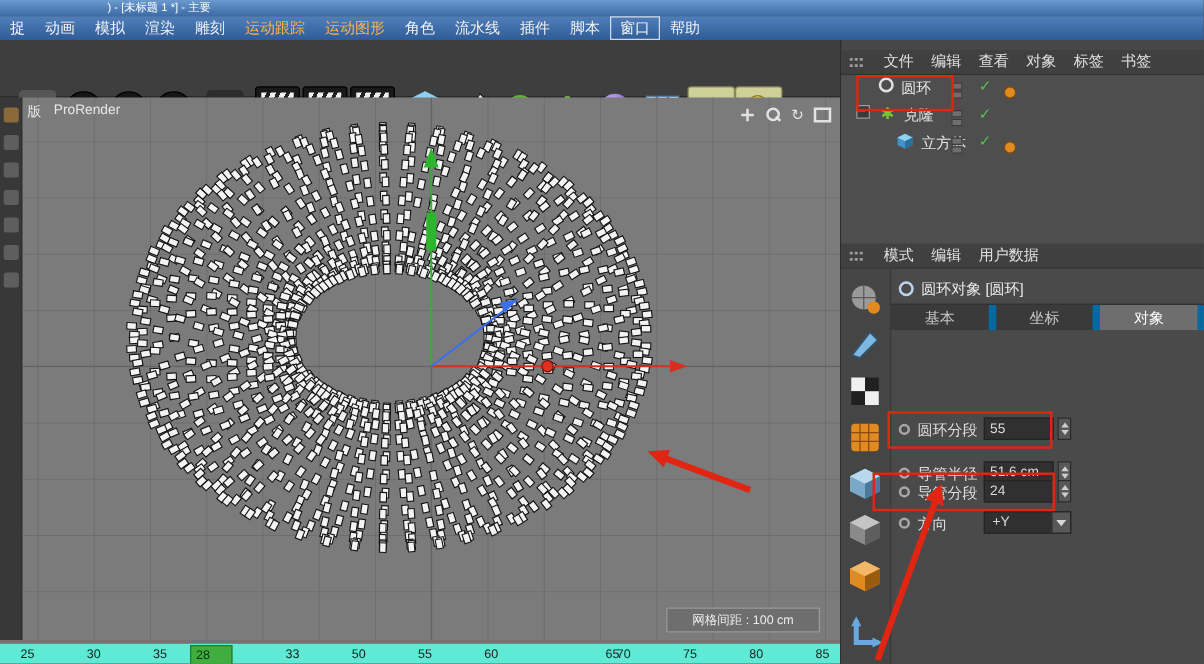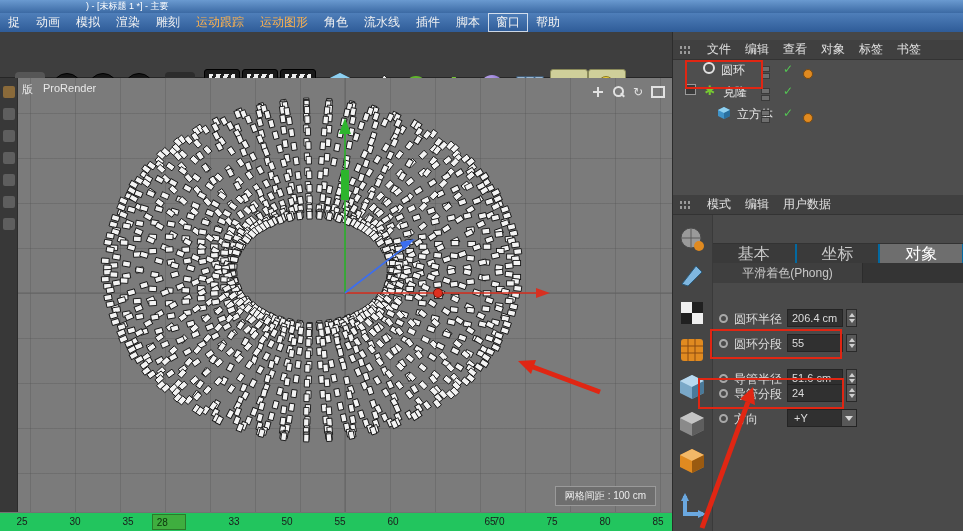--- a/index.html
+++ b/index.html
@@ -58,24 +58,24 @@
   .vp-menu span{cursor:default;}
   .vp-nav{position:absolute;right:6px;top:6px;display:flex;gap:4px;z-index:5;}
   .vni{width:16px;height:16px;color:#e2e2e2;font-size:12px;line-height:16px;text-align:center;}
   .vni.cross::before{content:"";display:block;width:10px;height:2px;background:#e2e2e2;margin:7px auto 0;}
   .vni.cross::after{content:"";display:block;width:2px;height:10px;background:#e2e2e2;margin:-6px auto 0;}
   .vni.zoomg{position:relative;}
   .vni.zoomg::before{content:"";position:absolute;left:3px;top:2px;width:7px;height:7px;border:2px solid #e2e2e2;border-radius:50%;}
   .vni.zoomg::after{content:"";position:absolute;left:10px;top:10px;width:5px;height:2px;background:#e2e2e2;transform:rotate(45deg);}
   .vni.winbox::before{content:"";display:block;width:10px;height:8px;border:2px solid #e2e2e2;margin:2px auto 0;}
   .gridlabel{position:absolute;right:16px;bottom:6px;background:#6e6e6e;border:1px solid #9a9a9a;
-    color:#ececec;font-size:10px;padding:2px 9px;z-index:5;}
+    color:#ececec;font-size:10px;padding:2px 20px;z-index:5;}
 
   
-  .timeline{left:0;top:512px;width:672px;height:19px;background:#22c55e;border-top:1px solid #737373;box-sizing:border-box;}
+  .timeline{left:0;top:512px;width:672px;height:19px;background:#5eead4;border-top:3px solid #737373;box-sizing:border-box;}
   .tick{position:absolute;top:3px;transform:translateX(-50%);font-size:10px;color:#1c1c1c;}
   .marker{position:absolute;top:1px;width:34px;height:16px;background:#3fae3f;border:1px solid #2a7a2a;
     color:#0c330c;font-size:10px;line-height:15px;padding-left:4px;box-sizing:border-box;}
 
   
   .rightpanel{left:672px;top:32px;width:291px;height:499px;background:#474747;border-left:1px solid #2c2c2c;box-sizing:border-box;}
   .pmenu{position:absolute;left:0;width:291px;height:20px;background:#404040;border-bottom:1px solid #333;
     display:flex;align-items:center;gap:14px;font-size:12px;color:#e0e0e0;padding-left:6px;box-sizing:border-box;}
   .gridic{width:12px;height:10px;background:radial-gradient(circle,#9a9a9a 1.2px,transparent 1.4px);
     background-size:4px 5px;margin-right:2px;}
@@ -93,21 +93,21 @@
 
   
   .attr{position:absolute;left:0;top:183px;width:291px;height:316px;background:#4a4a4a;}
   .dock{position:absolute;left:0;top:0;width:40px;height:316px;background:#454545;border-right:1px solid #3a3a3a;box-sizing:border-box;}
   .dki{position:absolute;left:5px;width:28px;height:28px;}
   .attrc{position:absolute;left:40px;top:0;width:251px;height:316px;}
   .amtitle{position:absolute;left:0;top:6px;height:20px;display:flex;align-items:center;gap:6px;
     font-size:12px;color:#ececec;padding-left:6px;}
   .amring{width:12px;height:12px;border:2px solid #bcd4f0;border-radius:50%;box-sizing:border-box;}
   .tabs{position:absolute;left:0;top:28px;width:251px;height:20px;display:flex;background:#3a3a3a;border-top:1px solid #333;}
-  .tab{flex:1;text-align:center;line-height:20px;font-size:16px;color:#c8c8c8;border-right:2px solid #0369a1;cursor:default;}
+  .tab{flex:1;text-align:center;line-height:20px;font-size:12px;color:#c8c8c8;border-right:6px solid #0369a1;cursor:default;}
   .tab.active{background:#6e6e6e;color:#fff;}
   .phongrow{position:absolute;left:0;top:48px;width:251px;height:20px;background:#343434;}
   .phongtab{position:absolute;left:0;top:0;width:150px;height:20px;background:#3f3f3f;color:#c8c8c8;
     font-size:12px;line-height:20px;text-align:center;border-right:1px solid #2c2c2c;box-sizing:border-box;}
   .secthead{position:absolute;left:0;top:70px;width:251px;height:18px;background:#525252;border-top:1px solid #5e5e5e;
     color:#ececec;font-size:12px;font-weight:bold;line-height:18px;padding-left:6px;box-sizing:border-box;}
   .prow{position:absolute;left:0;width:251px;height:25px;}
   .abullet{position:absolute;left:6px;top:7px;width:9px;height:9px;border:2px solid #a8a8a8;border-radius:50%;box-sizing:border-box;}
   .plabel{position:absolute;left:21px;top:4px;font-size:12px;color:#dedede;white-space:nowrap;}
   .pfield{position:absolute;left:74px;top:2px;width:56px;height:18px;background:#303030;border:1px solid #242424;
@@ -1644,35 +1644,30 @@
       <div class="dki" style="top:278px">
         <svg width="28" height="28" viewBox="0 0 28 28">
             <path d="M7 3v18h18" stroke="#6aa8e0" stroke-width="4" fill="none"></path>
         <polygon points="7,0 3,8 11,8" fill="#6aa8e0"></polygon>
             <polygon points="28,21 20,17 20,25" fill="#6aa8e0"></polygon>
           </svg>
       </div>
     </div>
 
     <div class="attrc">
+      <div class="amtitle">
+        <div class="amring"></div>
+        <span>圆环对象 [圆环]</span>
+      </div>
       <div class="tabs">
         <div class="tab">基本</div>
         <div class="tab">坐标</div>
         <div class="tab active">对象</div>
       </div>
-      <div class="phongrow">
-        <div class="phongtab">平滑着色(Phong)</div>
-      </div>
-
-      <div class="prow" style="top:92px">
-        <div class="abullet"></div>
-        <span class="plabel">圆环半径</span>
-        <div class="pfield">206.4 cm</div>
-        <div class="stepper"></div>
-      </div>
+
       <div class="prow" style="top:117px">
         <div class="abullet"></div>
         <span class="plabel">圆环分段</span>
         <div class="pfield">55</div>
         <div class="stepper"></div>
       </div>
       <div class="prow" style="top:152px">
         <div class="abullet"></div>
         <span class="plabel">导管半径</span>
         <div class="pfield">51.6 cm</div>

